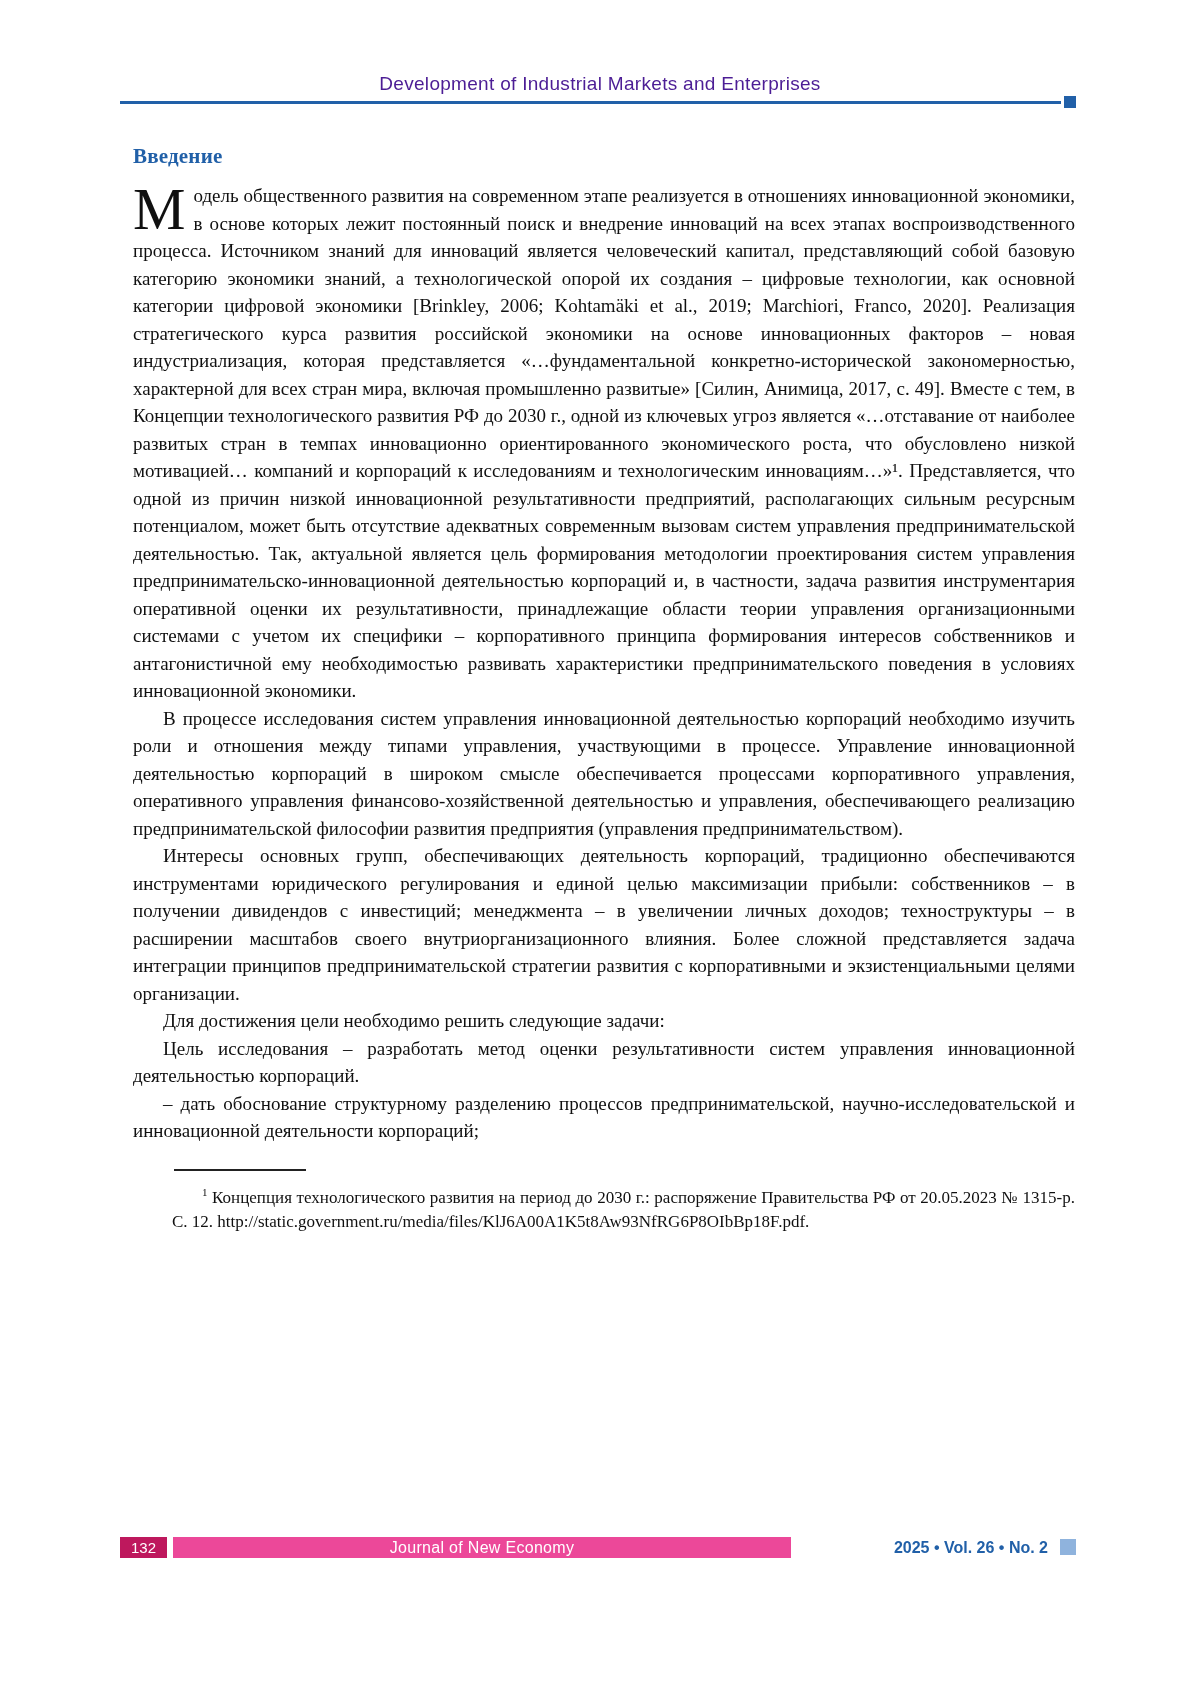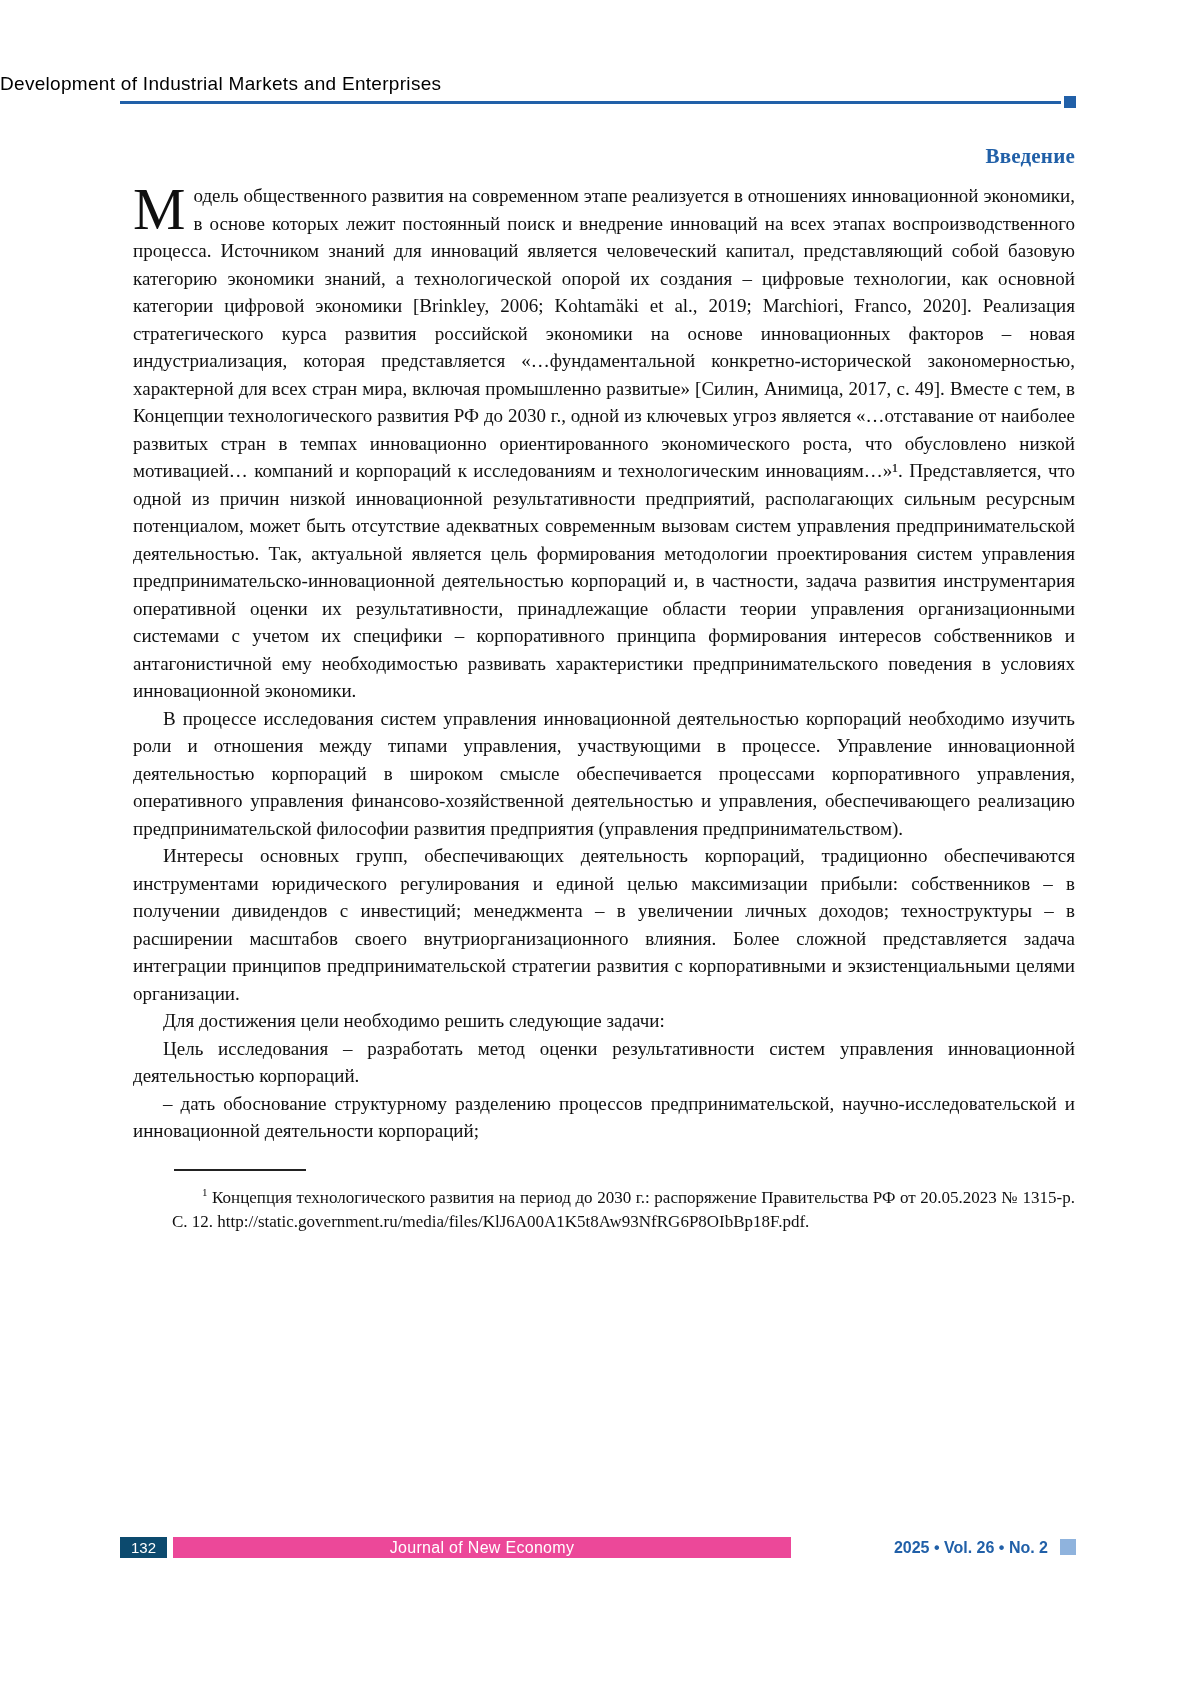--- a/index.html
+++ b/index.html
@@ -12,21 +12,22 @@
     font-family: "Liberation Serif", serif;
     color: #101010;
   }
 
   
   .running-head {
     position: absolute;
     top: 73px;
     left: 0;
     width: 100%;
-    color: #000000;
+    text-align: center;
+    color: #4c1d95;
     font-family: "Liberation Sans", sans-serif;
     font-size: 19px;
     letter-spacing: 0.3px;
   }
   .head-rule {
     position: absolute;
     top: 101px;
     left: 120px;
     width: 941px;
     height: 2.5px;
@@ -42,21 +43,21 @@
   }
 
   
   .content {
     position: absolute;
     top: 144px;
     left: 133px;
     width: 942px;
   }
   .section-title {
-    text-align: right;
+    text-align: left;
     color: #2160a8;
     font-size: 21px;
     font-weight: bold;
     letter-spacing: 0.2px;
     margin-bottom: 13px;
   }
   p.body {
     font-size: 19px;
     line-height: 27.5px;
     text-align: justify;
@@ -97,21 +98,21 @@
     top: 1537px;
     left: 120px;
     width: 956px;
     height: 21px;
     font-family: "Liberation Sans", sans-serif;
   }
   .page-num-box {
     position: absolute;
     left: 0; top: 0;
     width: 47px; height: 21px;
-    background: #0c4a6e;
+    background: #be185d;
     color: #ffffff;
     font-size: 15px;
     line-height: 21px;
     text-align: center;
   }
   .journal-bar {
     position: absolute;
     left: 53px; top: 0;
     width: 618px; height: 21px;
     background: #ec4899;

